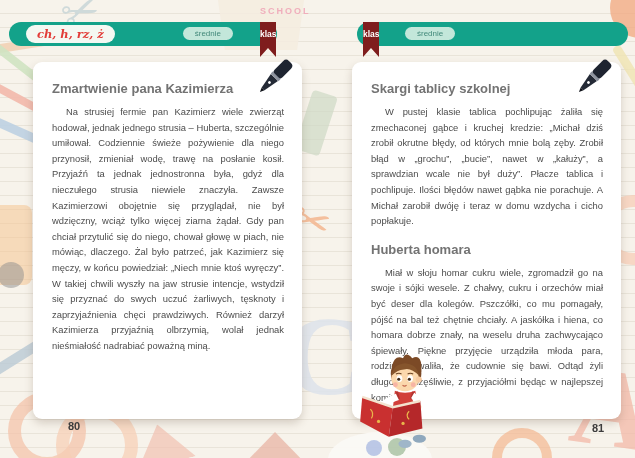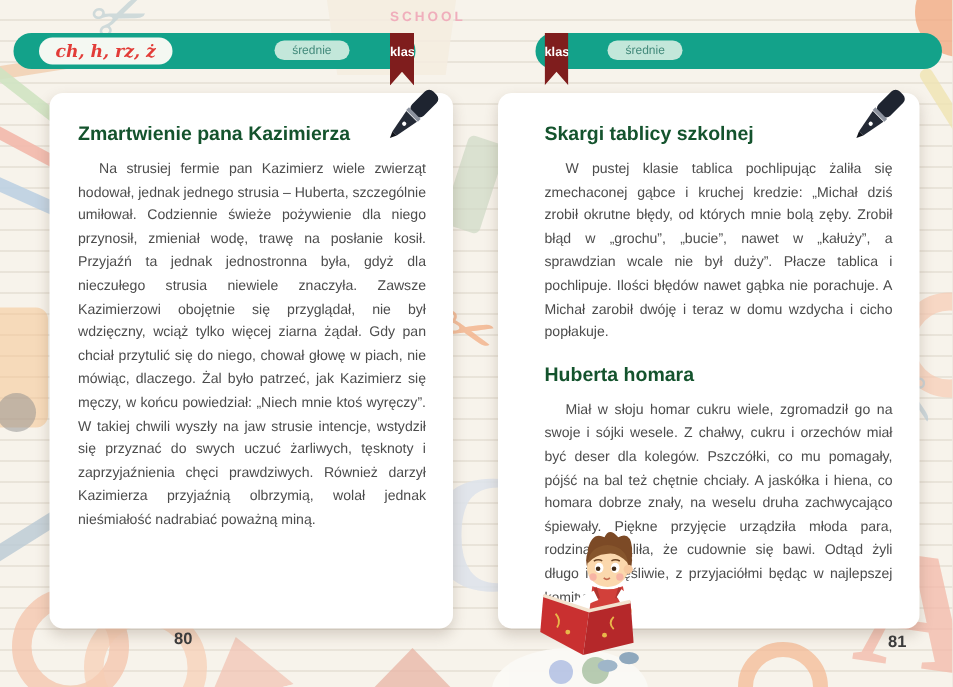--- a/index.html
+++ b/index.html
@@ -33,29 +33,29 @@
   .level-right{left:48px;}
   .ribbon{position:absolute;top:0;width:16px;height:35px;background:#7f1d1d;color:#fff;
           font-size:8.5px;font-weight:bold;text-align:right;line-height:25px;
           clip-path:polygon(0 0,100% 0,100% 100%,50% 74%,0 100%);white-space:nowrap;}
   .ribbon-left{right:1px;}
   .ribbon-right{left:6px;}
   
   .card{position:absolute;top:62px;width:269px;height:357px;background:#ffffff;
         border-radius:9px;box-shadow:0 4px 9px rgba(90,70,50,.22);}
   .card-left{left:33px;}
-  .card-right{left:332px;padding-left:12px;}
+  .card-right{left:352px;}
   .card-inner{padding:19px 18px 0 19px;}
-  .story-title{color:#14532d;font-weight:bold;font-size:13px;margin:0 0 8px 0;}
+  .story-title{color:#737373;font-weight:bold;font-size:13px;margin:0 0 8px 0;}
   .story-body{font-size:9.4px;line-height:15.6px;color:#4c4c4c;text-align:justify;
               text-indent:14px;margin:0 0 13px 0;}
   .pen{position:absolute;top:-9px;right:5px;width:48px;height:54px;}
   
   .pagenum{position:absolute;font-weight:bold;font-size:11px;color:#3c3c3c;}
-  .pagenum-left{left:68px;top:420px;margin-left:48px;}
+  .pagenum-left{left:68px;top:420px;}
   .pagenum-right{left:592px;top:422px;text-align:center;}
   .boy{position:absolute;left:358px;top:350px;width:88px;height:102px;}
 </style>
 </head>
 <body>
 
 <div class="stage">
 
   <div class="rules"></div>
 

